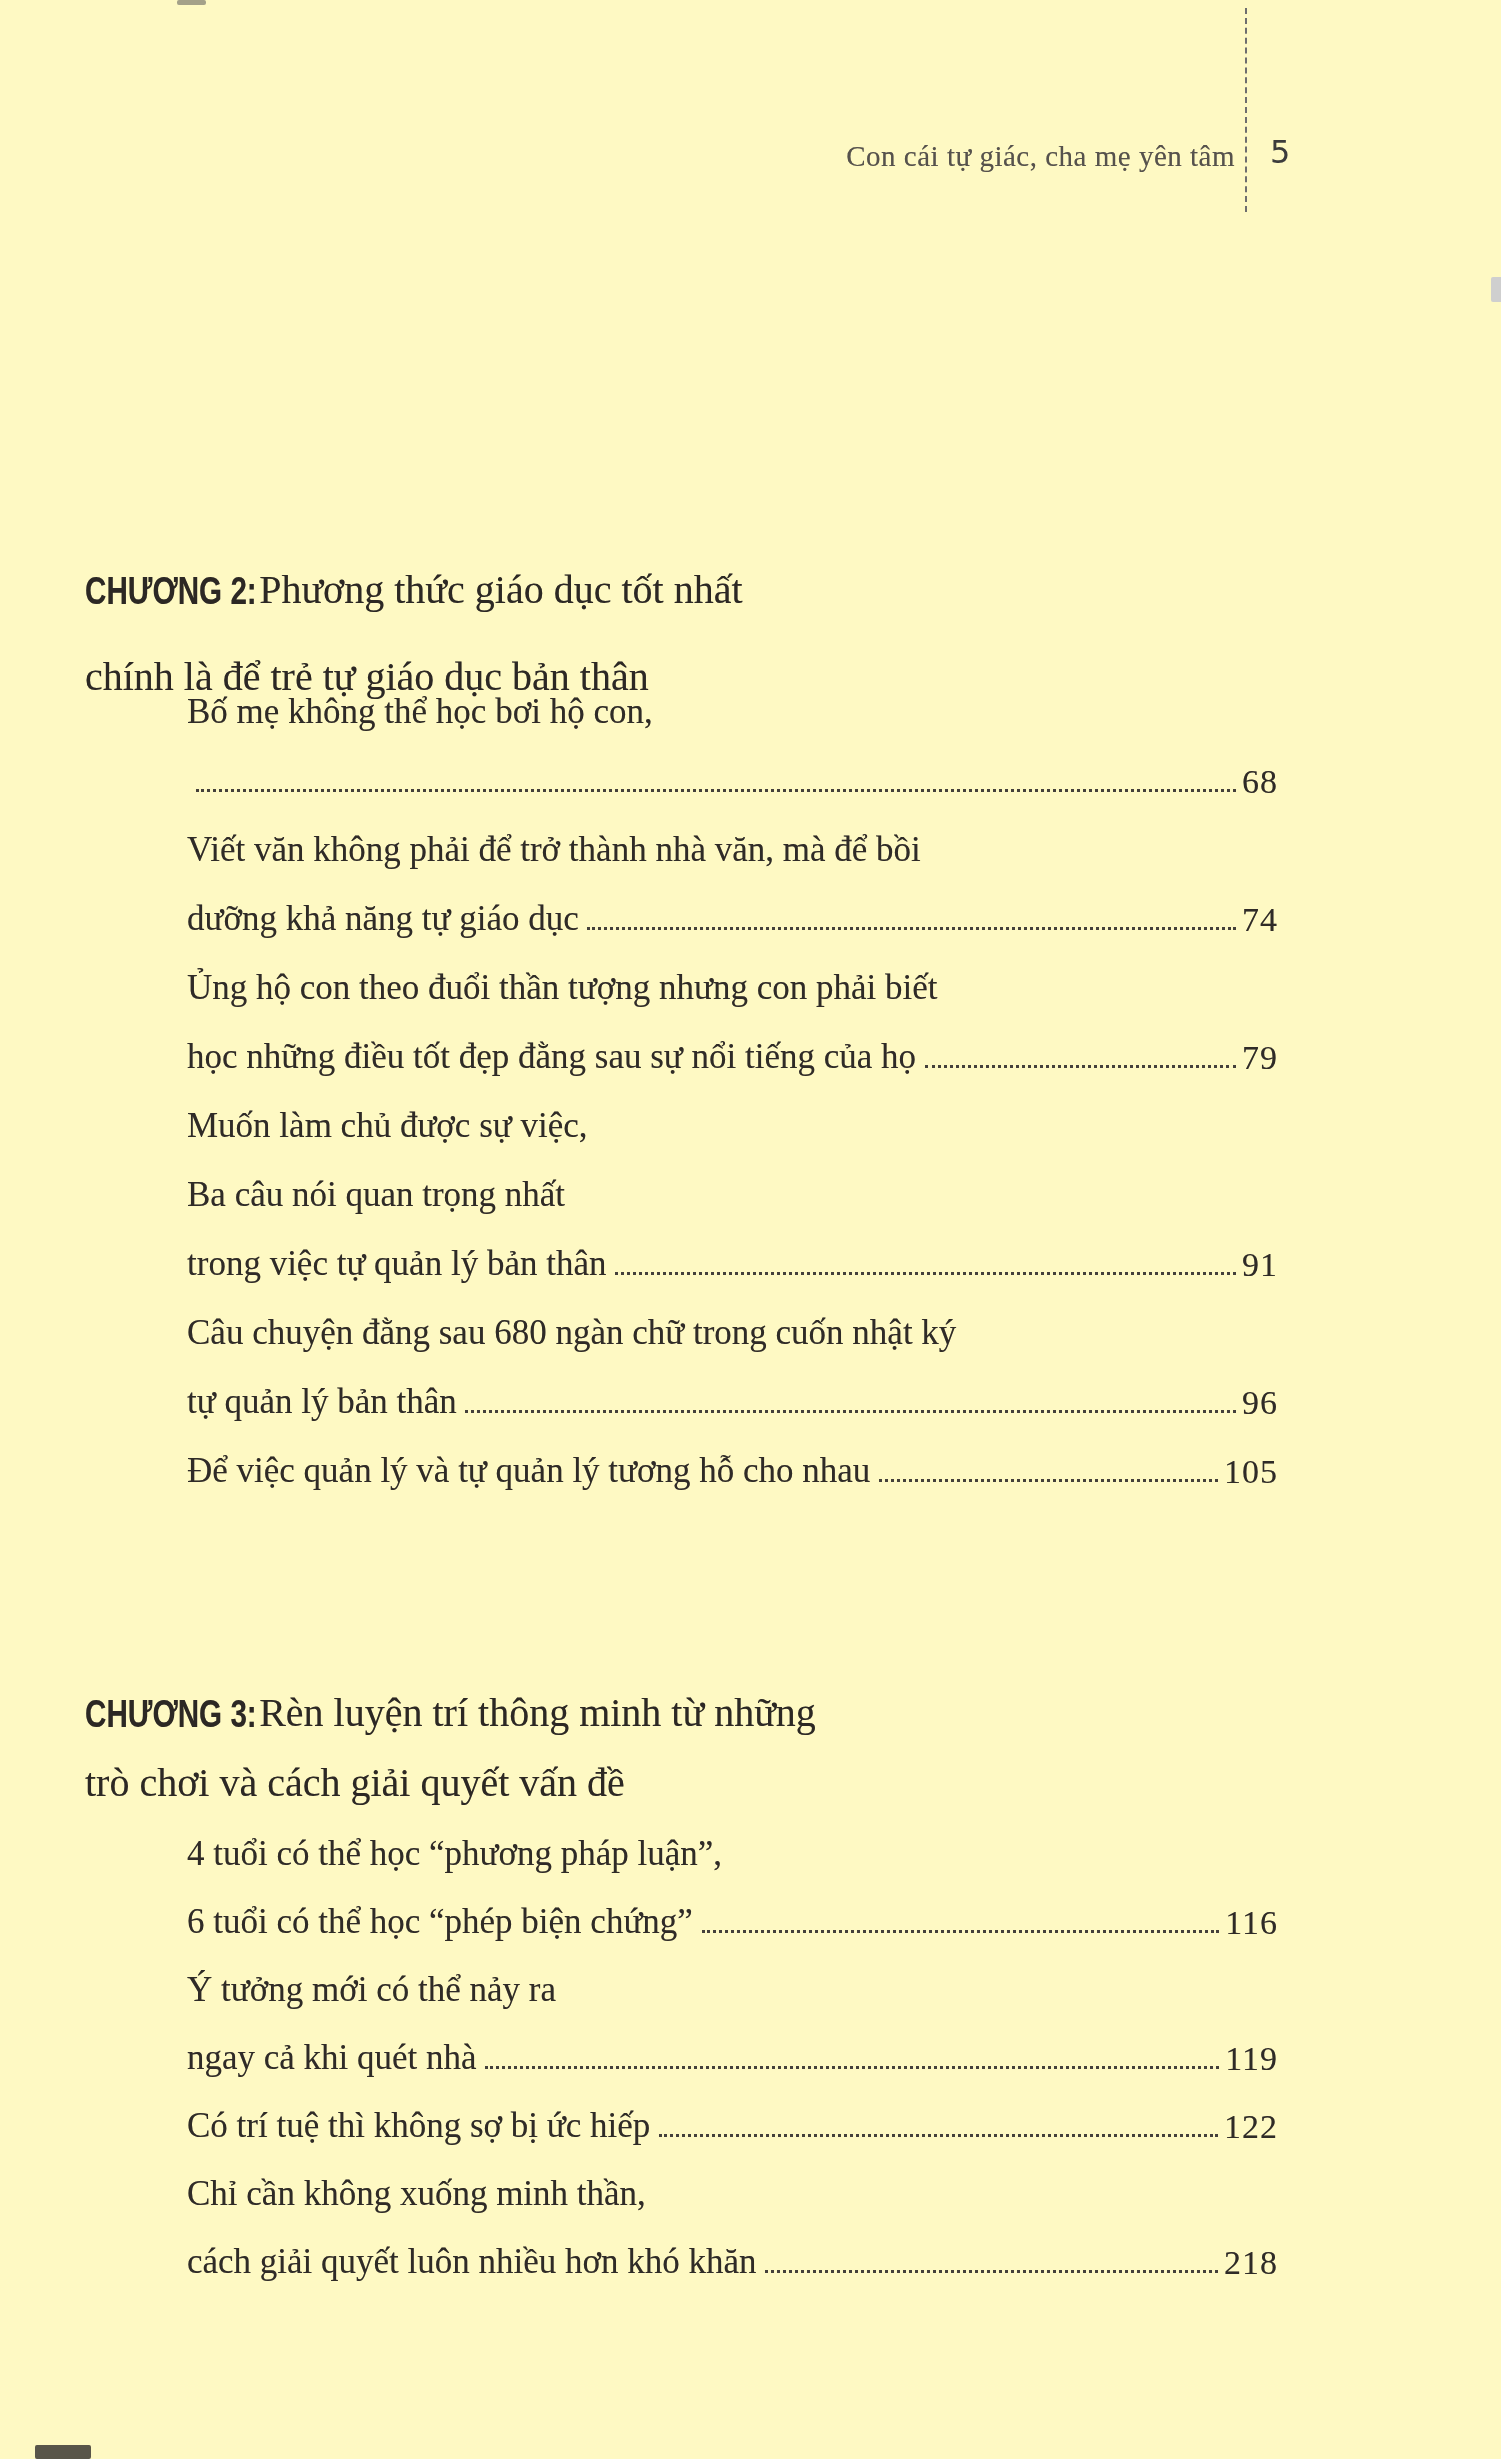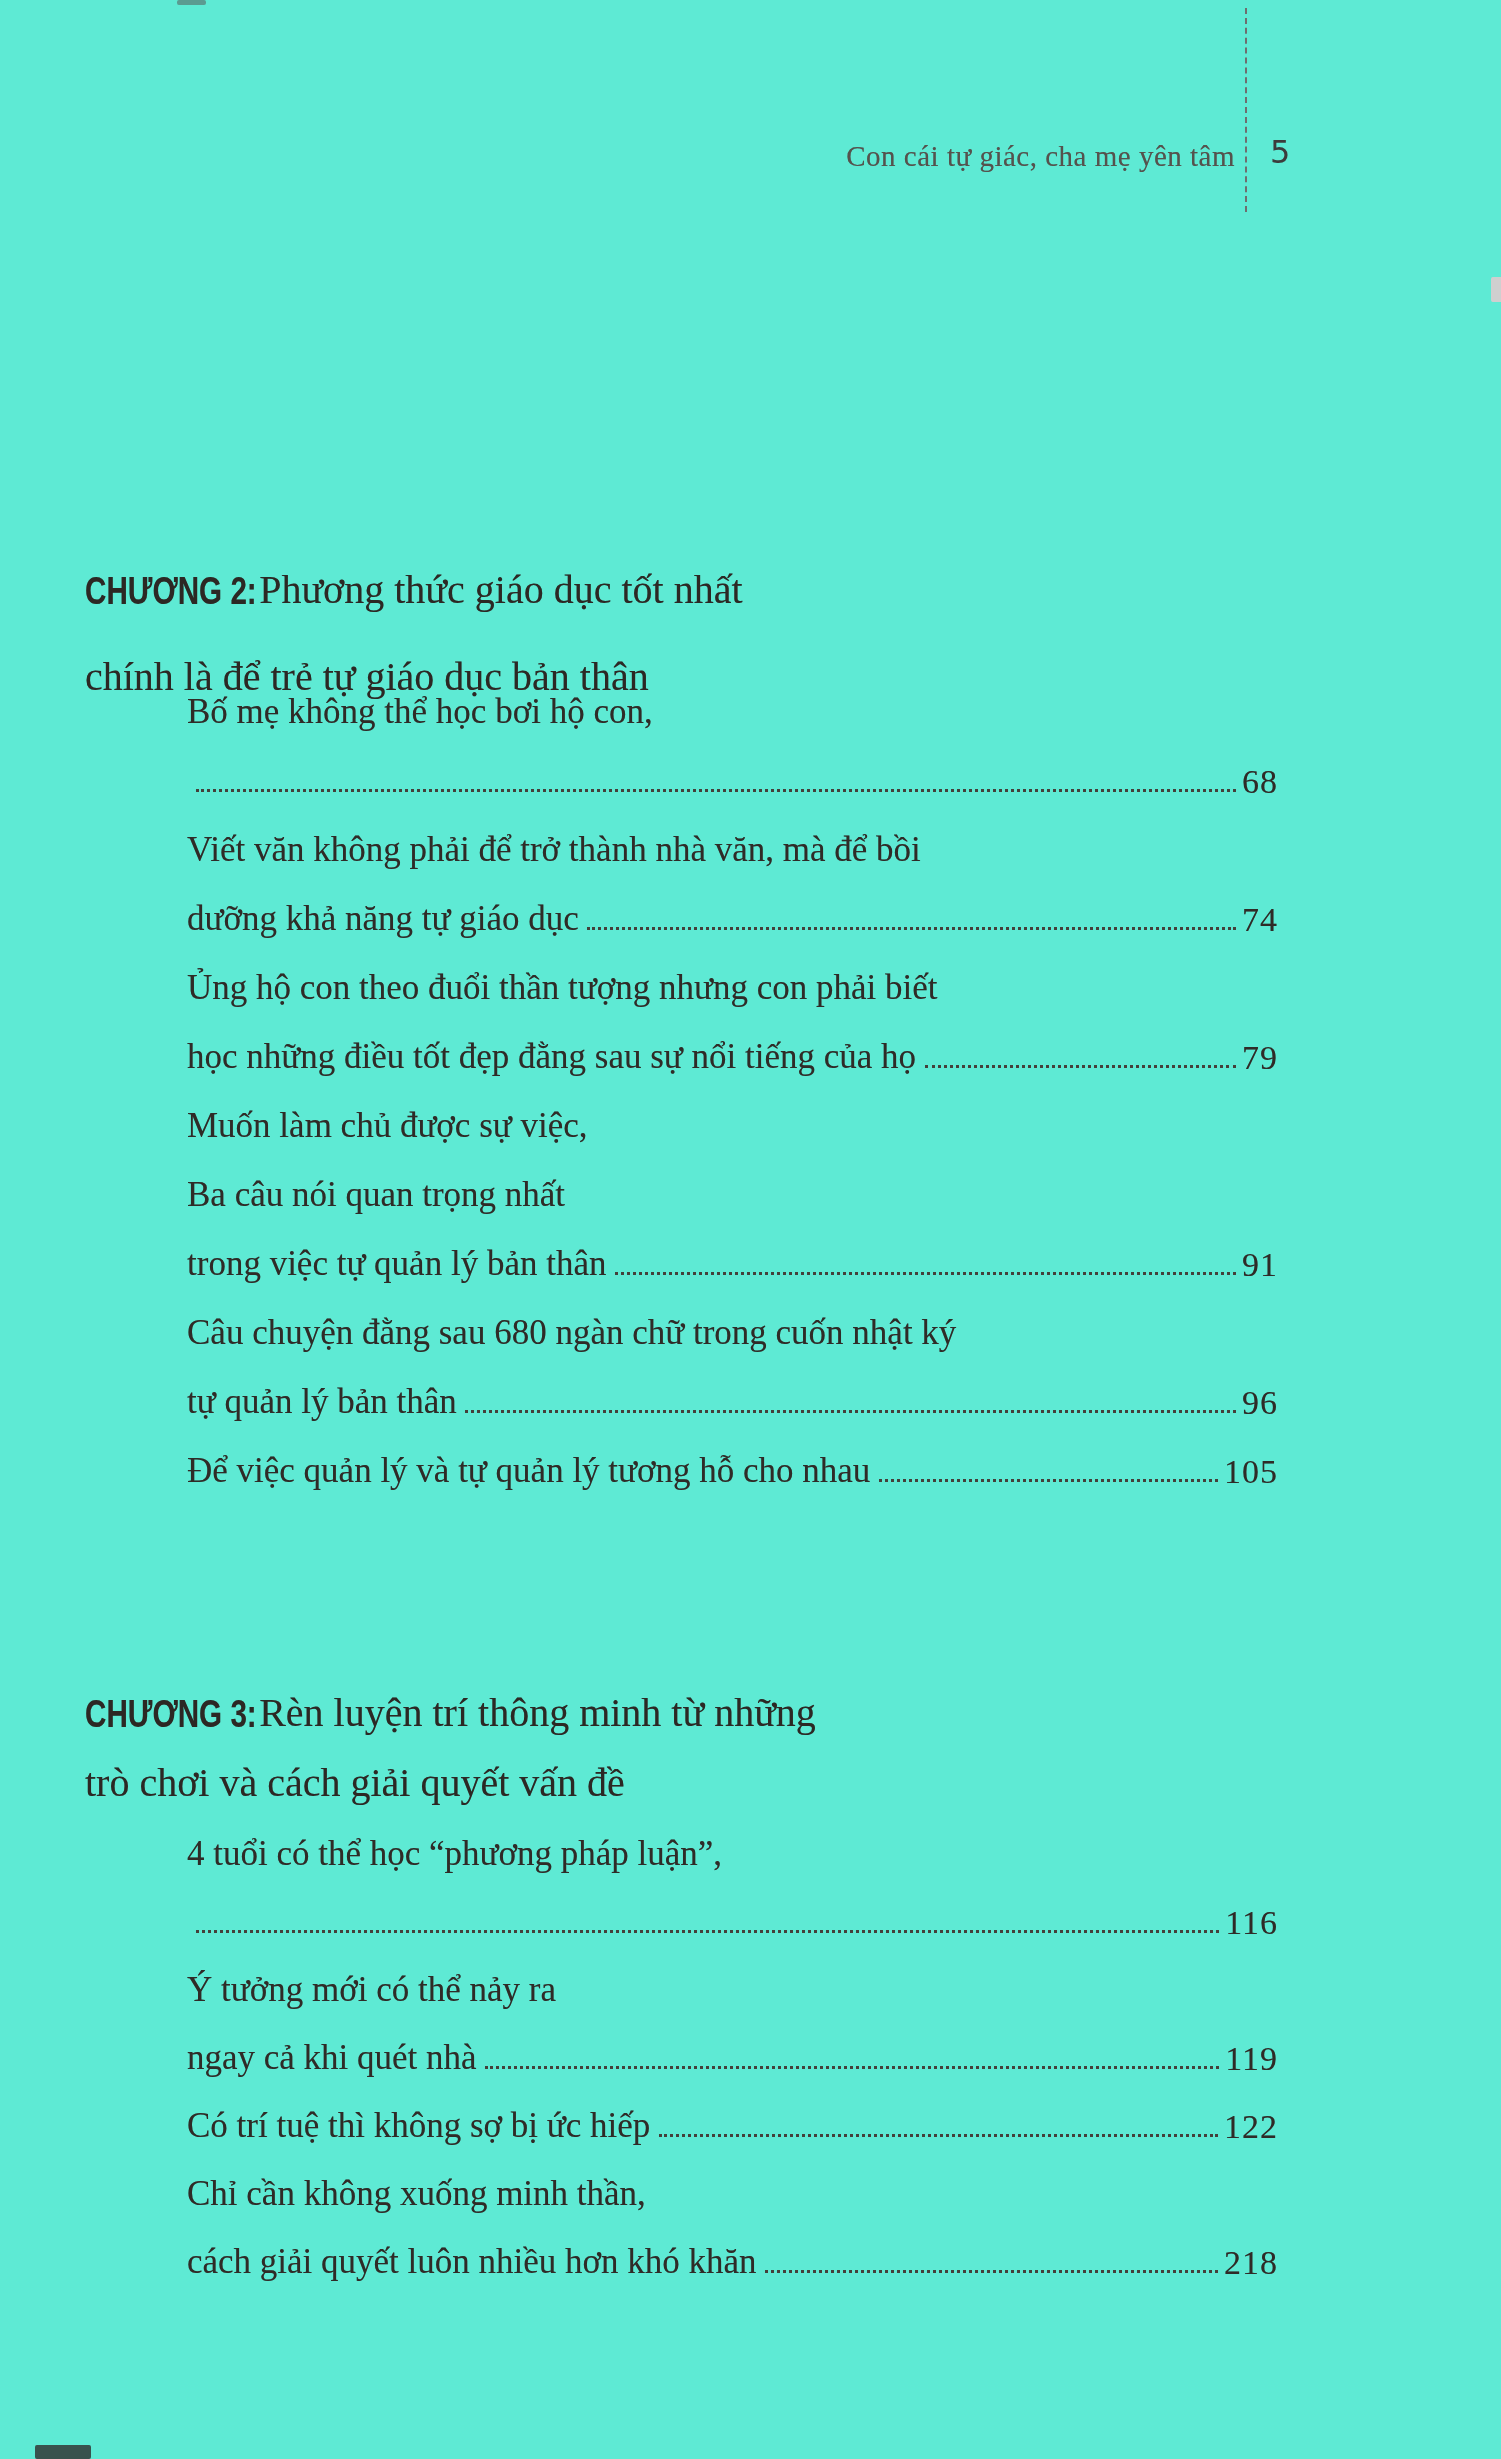--- a/index.html
+++ b/index.html
@@ -1,20 +1,20 @@
 <!DOCTYPE html>
 <html lang="vi"><head>
 <meta charset="utf-8">
 <style>
   html, body { margin: 0; padding: 0; background: #ffffff; }
   .page {
     position: relative;
     width: 1502px;
     height: 2459px;
-    background: #5eead4;
+    background: #fef9c3;
     overflow: hidden;
     font-family: "Liberation Serif", "DejaVu Serif", serif;
     color: #2f2b27;
   }
 
   
   .running-header {
     position: absolute;
     top: 123px; left: 0; right: 0;
     height: 67px;
@@ -202,20 +202,21 @@
     <div class="hline">
       <span class="chapter-title">trò chơi và cách giải quyết vấn đề</span>
     </div>
   </div>
 
   <div class="toc-block ch3">
     <div class="row">
       <span class="t">4 tuổi có thể học “phương pháp luận”,</span>
     </div>
     <div class="row">
+      <span class="t">6 tuổi có thể học “phép biện chứng”</span>
       <span class="leader"></span>
       <span class="pg">116</span>
     </div>
     <div class="row">
       <span class="t">Ý tưởng mới có thể nảy ra</span>
     </div>
     <div class="row">
       <span class="t">ngay cả khi quét nhà</span>
       <span class="leader"></span>
       <span class="pg">119</span>

